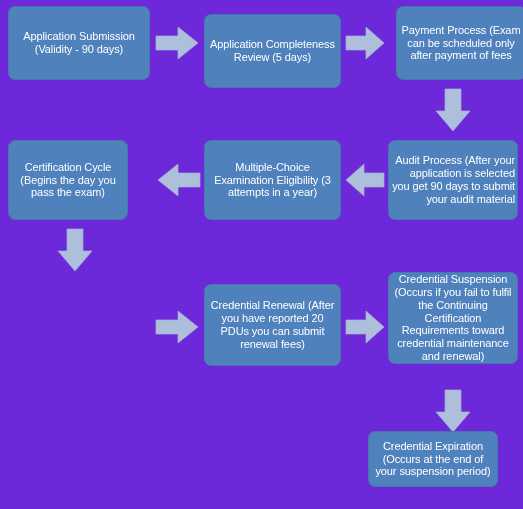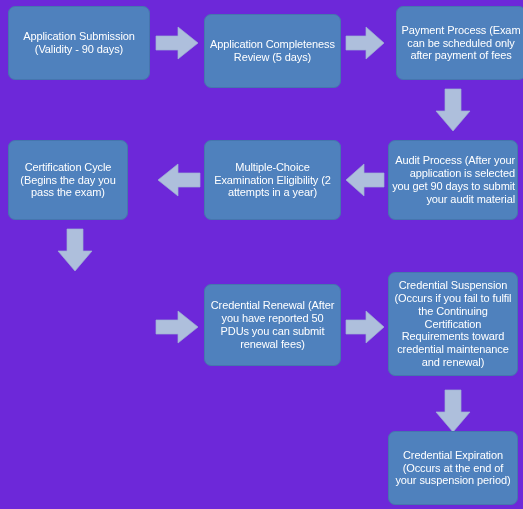--- a/index.html
+++ b/index.html
@@ -96,21 +96,21 @@
     <span class="label">Certification Cycle (Begins the day you pass the exam)</span>
   </div>
 
   <div class="arrow" style="left:157px; top:163px;">
     <svg width="44" height="34" viewBox="0 0 44 34">
       <polygon class="body" points="43,10 21,10 21,1 1,17 21,33 21,24 43,24"></polygon>
     </svg>
   </div>
 
   <div class="node overflow" style="left:204px; top:140px; width:137px; height:80px;">
-    <span class="label">Multiple-Choice Examination Eligibility (2 attempts in a year)</span>
+    <span class="label">Multiple-Choice Examination Eligibility (3 attempts in a year)</span>
   </div>
 
   <div class="arrow" style="left:345px; top:163px;">
     <svg width="40" height="34" viewBox="0 0 40 34">
       <polygon class="body" points="39,10 19,10 19,1 1,17 19,33 19,24 39,24"></polygon>
     </svg>
   </div>
 
   <div class="node overflow" style="left:388px; top:140px; width:130px; height:80px;text-align:right;">
     <span class="label">Audit Process (After your application is selected you get 90 days to submit your audit material</span>
@@ -123,36 +123,36 @@
   </div>
 
 
   <div class="arrow" style="left:155px; top:310px;">
     <svg width="44" height="34" viewBox="0 0 44 34">
       <polygon class="body" points="1,10 23,10 23,1 43,17 23,33 23,24 1,24"></polygon>
     </svg>
   </div>
 
   <div class="node" style="left:204px; top:284px; width:137px; height:82px;">
-    <span class="label">Credential Renewal (After you have reported 50 PDUs you can submit renewal fees)</span>
+    <span class="label">Credential Renewal (After you have reported 20 PDUs you can submit renewal fees)</span>
   </div>
 
   <div class="arrow" style="left:345px; top:310px;">
     <svg width="40" height="34" viewBox="0 0 40 34">
       <polygon class="body" points="1,10 21,10 21,1 39,17 21,33 21,24 1,24"></polygon>
     </svg>
   </div>
 
-  <div class="node overflow" style="left:388px; top:272px; width:130px; height:104px;align-items:center;">
+  <div class="node overflow" style="left:388px; top:272px; width:130px; height:92px;align-items:center;">
     <span class="label">Credential Suspension (Occurs if you fail to fulfil the Continuing Certification Requirements toward credential maintenance and renewal)</span>
   </div>
 
   <div class="arrow" style="left:435px; top:389px;">
     <svg width="36" height="44" viewBox="0 0 36 44">
       <polygon class="body" points="10,1 26,1 26,23 35,23 18,43 1,23 10,23"></polygon>
     </svg>
   </div>
 
-  <div class="node overflow" style="left:388px; top:431px; width:130px; height:74px;">
+  <div class="node overflow" style="left:368px; top:431px; width:130px; height:56px;">
     <span class="label">Credential Expiration (Occurs at the end of your suspension period)</span>
   </div>
 
 </div>
 
 </body></html>

